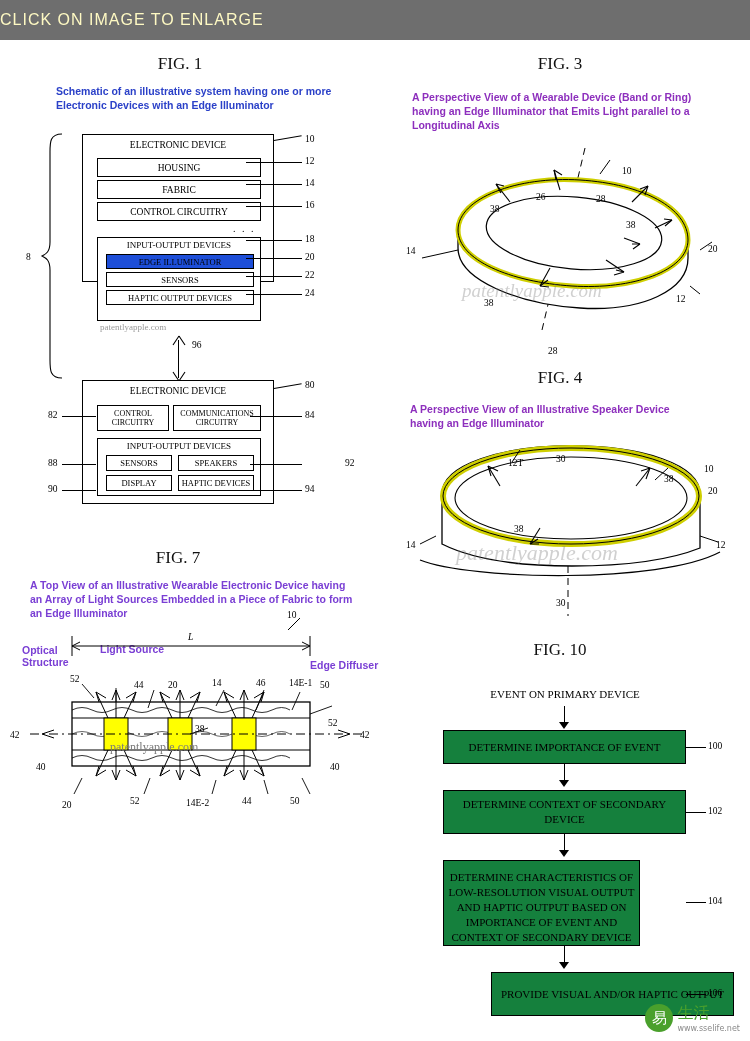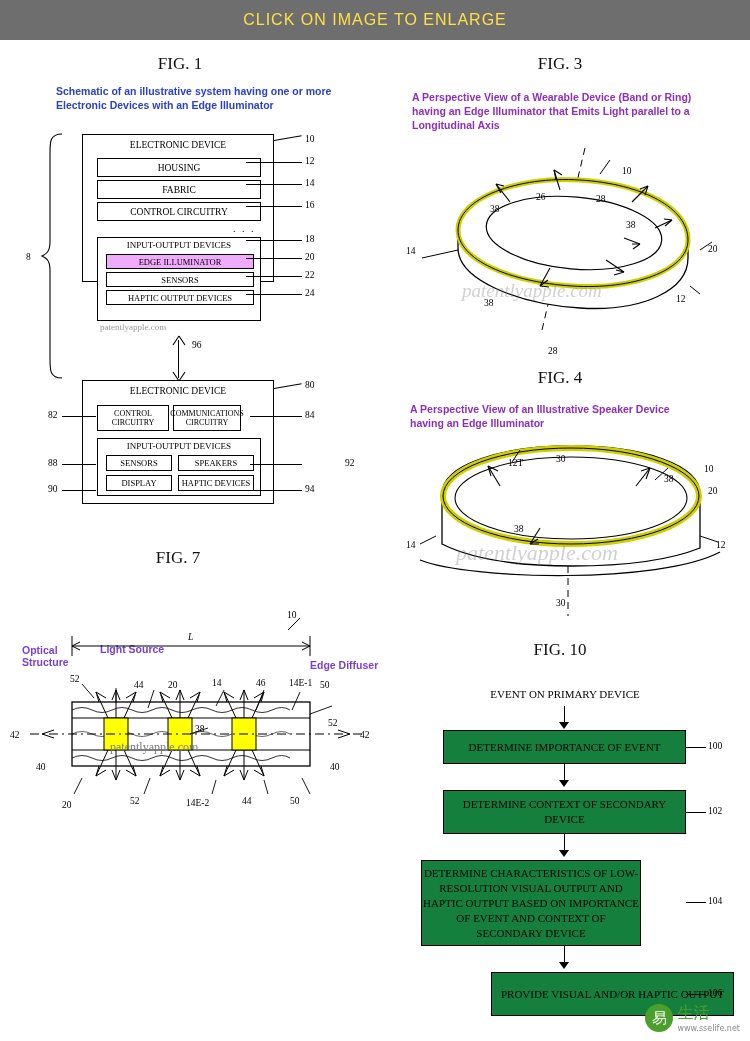--- a/index.html
+++ b/index.html
@@ -6,46 +6,46 @@
   body{
     width:750px;height:1041px;
     background:#ffffff;
     font-family:"Liberation Serif", serif;
     position:relative;
     overflow:hidden;
   }
   .banner{
     width:750px;height:40px;
     background:#6e6e6e;
-    color:#fde047;
+    color:#fef9c3;
     font-family:"Liberation Sans", sans-serif;
     font-size:16px;
     letter-spacing:1px;
-    display:flex;align-items:center;justify-content:center;
+    display:flex;align-items:center;justify-content:flex-start;
   }
   .canvas{position:relative;width:750px;height:1001px;}
   .abs{position:absolute;}
   .figtitle{
     font-family:"Liberation Serif", serif;
     font-size:17px;color:#111;text-align:center;
   }
   .caption{
     font-family:"Liberation Sans", sans-serif;
     font-size:10.5px;font-weight:bold;color:#7a3fd4;line-height:14px;
   }
   .caption.blue{color:#2b41c8;}
   .caption.purple{color:#8d2fbd;}
   .box{
     border:1.2px solid #000;background:#fff;
     display:flex;align-items:center;justify-content:center;
     text-align:center;font-size:9.5px;font-family:"Liberation Serif", serif;
     box-sizing:border-box;
   }
   .box.thick{border-width:1.4px;}
-  .hl{background:#f0abfc;}
+  .hl{background:#1d4ed8;}
   .num{font-size:9.5px;font-family:"Liberation Serif", serif;color:#000;}
   .ln{position:absolute;background:#000;}
   .wm{
     position:absolute;color:rgba(120,120,120,.35);
     font-family:"Liberation Serif", serif;font-style:italic;
   }
   .wmk{color:#9a9a9a;font-size:9px;font-family:"Liberation Serif", serif;}
   .fc{
     border:1.4px solid #000;background:#15803d;
     display:flex;align-items:center;justify-content:center;
@@ -134,21 +134,21 @@
   <svg class="abs" style="left:168px;top:330px;" width="22" height="12">
     <path d="M11 11 L5 2 M11 11 L17 2" stroke="#000" stroke-width="1.1" fill="none"></path>
   </svg>
   <div class="abs num" style="left:192px;top:300px;">96</div>
 
   <div class="abs box thick" style="left:82px;top:340px;width:192px;height:124px;display:block;">
     <div style="text-align:center;font-size:9.5px;margin-top:5px;">ELECTRONIC DEVICE</div>
     <div class="box" style="position:absolute;left:14px;top:24px;width:72px;height:26px;font-size:8px;line-height:9px;">
       <span>CONTROL CIRCUITRY</span>
     </div>
-    <div class="box" style="position:absolute;left:90px;top:24px;width:68px;height:26px;font-size:8px;line-height:9px;">
+    <div class="box" style="position:absolute;left:90px;top:24px;width:88px;height:26px;font-size:8px;line-height:9px;">
       <span>COMMUNICATIONS CIRCUITRY</span>
     </div>
     <div class="box" style="position:absolute;left:14px;top:57px;width:164px;height:58px;display:block;">
       <div style="text-align:center;font-size:9px;margin-top:2px;">INPUT-OUTPUT DEVICES</div>
       <div class="box" style="position:absolute;left:8px;top:16px;width:66px;height:16px;font-size:8.5px;">
         <span>SENSORS</span>
       </div>
       <div class="box" style="position:absolute;left:80px;top:16px;width:76px;height:16px;font-size:8.5px;">
         <span>SPEAKERS</span>
       </div>
@@ -257,20 +257,21 @@
   <div class="abs num" style="left:704px;top:424px;">10</div>
   <div class="abs num" style="left:664px;top:434px;">38</div>
   <div class="abs num" style="left:708px;top:446px;">20</div>
   <div class="abs num" style="left:514px;top:484px;">38</div>
   <div class="abs num" style="left:406px;top:500px;">14</div>
   <div class="abs num" style="left:716px;top:500px;">12</div>
   <div class="abs num" style="left:556px;top:558px;">30</div>
   <div class="wm" style="left:456px;top:500px;font-size:22px;">patentlyapple.com</div>
 
   <div class="abs figtitle" style="left:118px;top:508px;width:120px;">FIG. 7</div>
+  <div class="abs caption" style="left:30px;top:538px;width:330px;">A Top View of an Illustrative Wearable Electronic Device having an Array of Light Sources Embedded in a Piece of Fabric to form an Edge Illuminator</div>
 
   <div class="abs caption" style="left:22px;top:604px;width:60px;line-height:12px;">Optical Structure</div>
   <div class="abs caption" style="left:100px;top:602px;">Light Source</div>
   <div class="abs caption" style="left:310px;top:618px;">Edge Diffuser</div>
   <div class="abs num" style="left:287px;top:570px;">10</div>
   <div class="abs num" style="left:188px;top:592px;font-style:italic;">L</div>
 
   <svg class="abs" style="left:20px;top:570px;" width="360" height="230">
 
     <line x1="52" y1="36" x2="290" y2="36" stroke="#000" stroke-width="1"></line>
@@ -388,21 +389,21 @@
 
   <div class="abs fc" style="left:443px;top:750px;width:243px;height:44px;">
     <span>DETERMINE CONTEXT OF SECONDARY DEVICE</span>
   </div>
   <div class="ln" style="left:686px;top:772px;width:20px;height:1px;"></div>
   <div class="abs num" style="left:708px;top:766px;">102</div>
 
   <div class="ln" style="left:564px;top:794px;width:1px;height:20px;"></div>
   <div class="arrowdown" style="left:559px;top:810px;"></div>
 
-  <div class="abs fc" style="left:421px;top:820px;width:220px;height:86px;">
+  <div class="abs fc" style="left:443px;top:820px;width:197px;height:86px;align-items:flex-end;">
     <span>DETERMINE CHARACTERISTICS OF LOW-RESOLUTION VISUAL OUTPUT AND HAPTIC OUTPUT BASED ON IMPORTANCE OF EVENT AND CONTEXT OF SECONDARY DEVICE</span>
   </div>
   <div class="ln" style="left:686px;top:862px;width:20px;height:1px;"></div>
   <div class="abs num" style="left:708px;top:856px;">104</div>
 
   <div class="ln" style="left:564px;top:906px;width:1px;height:20px;"></div>
   <div class="arrowdown" style="left:559px;top:922px;"></div>
 
   <div class="abs fc" style="left:443px;top:932px;width:243px;height:44px;margin-left:48px;">
     <span>PROVIDE VISUAL AND/OR HAPTIC OUTPUT</span>

